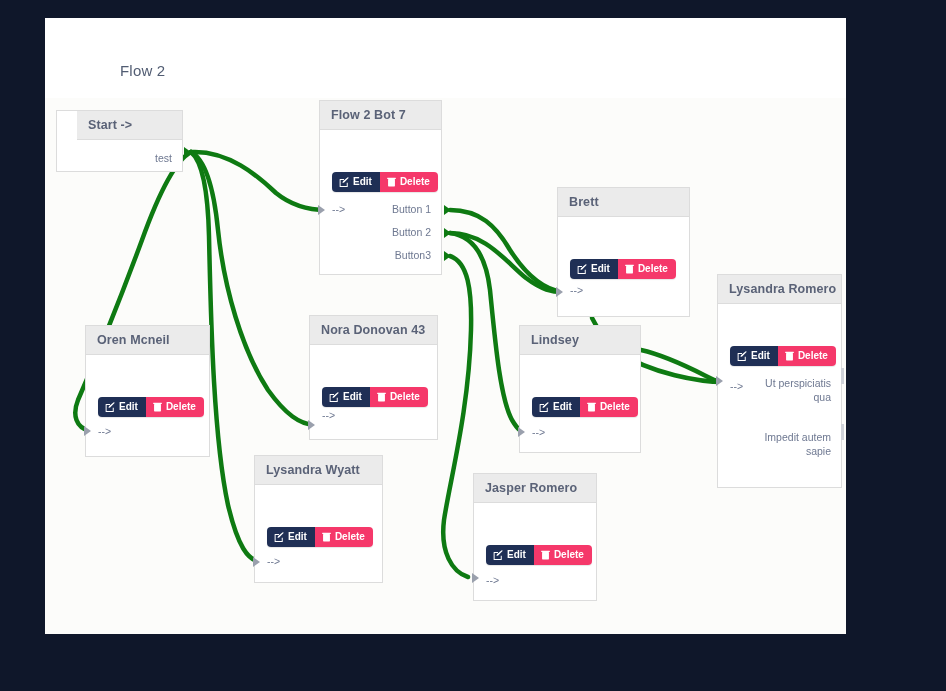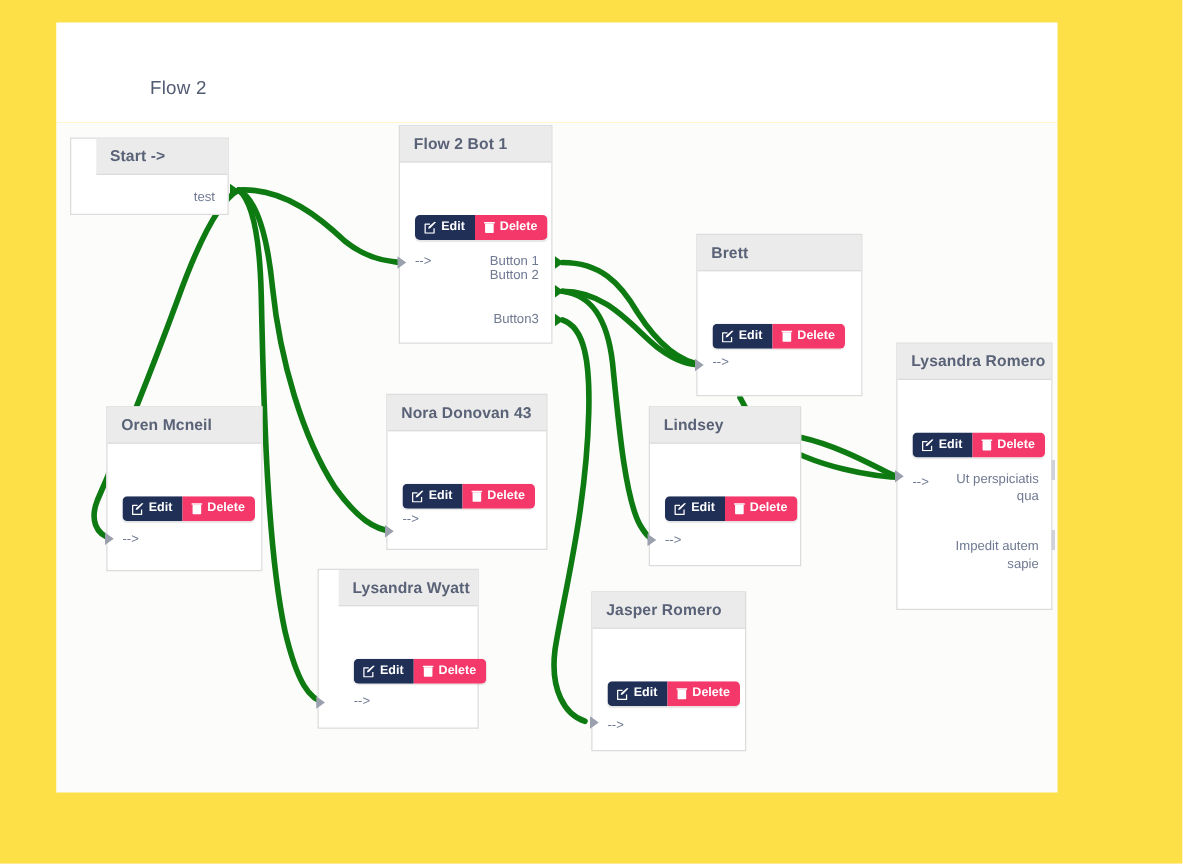--- a/index.html
+++ b/index.html
@@ -10,21 +10,21 @@
     height: 691px;
     overflow: hidden;
     background: #fdfdfb;
     font-family: "Liberation Sans", sans-serif;
   }
 
   #app {
     position: relative;
     width: 946px;
     height: 691px;
-    background: #fde047;
+    background: #0f172a;
   }
 
   
   #header-band {
     position: absolute;
     left: 45px;
     top: 18px;
     width: 801px;
     height: 80px;
     background: #ffffff;
@@ -185,21 +185,21 @@
 
   <div class="node" style="left:56px; top:110px; width:127px; height:62px;padding-left:20px;">
     <div class="node-header">Start -&gt;</div>
     <div class="node-body">
       <div class="port-row port-out" style="top:12px;">test</div>
     </div>
   </div>
   <div class="port-marker green" style="left:184px; top:147px;"></div>
 
   <div class="node" style="left:319px; top:100px; width:123px; height:175px;">
-    <div class="node-header">Flow 2 Bot 1</div>
+    <div class="node-header">Flow 2 Bot 7</div>
     <div class="node-body">
       <div class="actions">
         <div class="btn btn-edit">
           <span>
             <svg width="10" height="10" viewBox="0 0 16 16">
                 <path fill="#fff" d="M1 3h7v1.6H2.6v9.8h9.8V9H14v6.4a.6.6 0 0 1-.6.6H1.6a.6.6 0 0 1-.6-.6V3.6A.6.6 0 0 1 1.6 3z"></path>
                 <path fill="#fff" d="M15.3.8a.6.6 0 0 1 0 .9L8.2 8.8 5.6 9.5l.7-2.6L13.4.8a.6.6 0 0 1 .9 0z"></path>
               </svg>
           </span>
           <span>Edit</span>
@@ -209,21 +209,21 @@
             <svg width="9" height="10" viewBox="0 0 14 16">
                 <rect x="1.5" y="3" width="11" height="12" rx="1" fill="#fff"></rect>
                 <rect x="0" y="1" width="14" height="2" rx=".7" fill="#fff"></rect>
               </svg>
           </span>
           <span>Delete</span>
         </div>
       </div>
       <div class="port-row port-in" style="top:73px;">--&gt;</div>
       <div class="port-row port-out" style="top:73px;">Button 1</div>
-      <div class="port-row port-out" style="top:84px;">Button 2</div>
+      <div class="port-row port-out" style="top:96px;">Button 2</div>
       <div class="port-row port-out" style="top:119px;">Button3</div>
     </div>
   </div>
   <div class="port-marker" style="left:318px; top:205px;"></div>
   <div class="port-marker green" style="left:444px; top:205px;"></div>
   <div class="port-marker green" style="left:444px; top:228px;"></div>
   <div class="port-marker green" style="left:444px; top:251px;"></div>
 
   <div class="node" style="left:85px; top:325px; width:125px; height:132px;">
     <div class="node-header">Oren Mcneil</div>
@@ -274,21 +274,21 @@
               </svg>
           </span>
           <span>Delete</span>
         </div>
       </div>
       <div class="port-row port-in" style="top:64px;">--&gt;</div>
     </div>
   </div>
   <div class="port-marker" style="left:308px; top:420px;"></div>
 
-  <div class="node" style="left:254px; top:455px; width:129px; height:128px;padding-left:16px;">
+  <div class="node" style="left:254px; top:455px; width:129px; height:128px;">
     <div class="node-header">Lysandra Wyatt</div>
     <div class="node-body">
       <div class="actions">
         <div class="btn btn-edit">
           <span>
             <svg width="10" height="10" viewBox="0 0 16 16">
                 <path fill="#fff" d="M1 3h7v1.6H2.6v9.8h9.8V9H14v6.4a.6.6 0 0 1-.6.6H1.6a.6.6 0 0 1-.6-.6V3.6A.6.6 0 0 1 1.6 3z"></path>
                 <path fill="#fff" d="M15.3.8a.6.6 0 0 1 0 .9L8.2 8.8 5.6 9.5l.7-2.6L13.4.8a.6.6 0 0 1 .9 0z"></path>
               </svg>
           </span>

